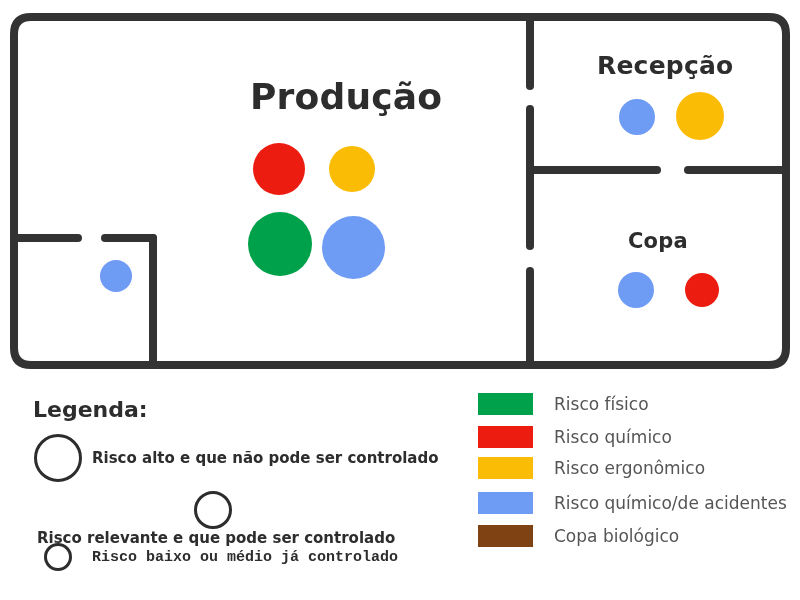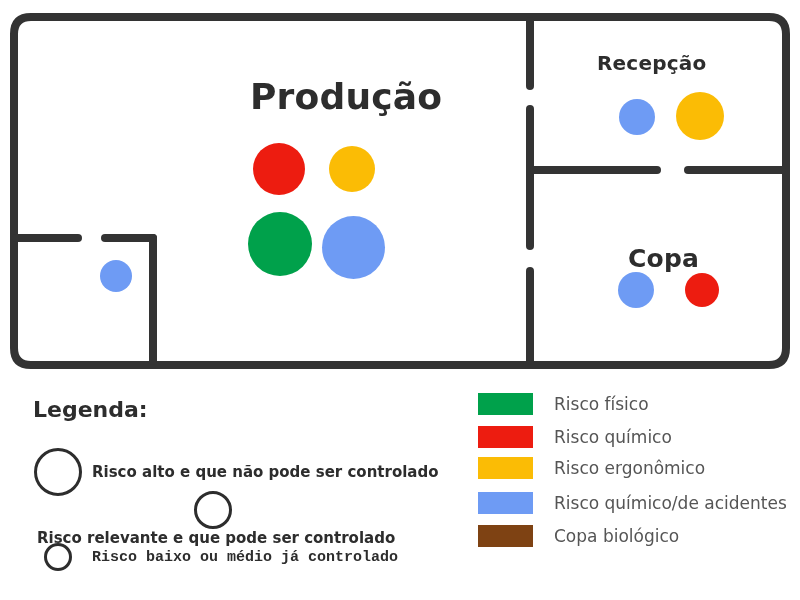--- a/index.html
+++ b/index.html
@@ -38,26 +38,26 @@
     letter-spacing: 0.2px;
   }
   #label-producao {
     left: 250px;
     top: 76px;
     font-size: 36px;
   }
   #label-recepcao {
     left: 597px;
     top: 51px;
-    font-size: 20px;
+    font-size: 25px;
   }
   #label-copa {
     left: 628px;
-    top: 244px;
-    font-size: 25px;
+    top: 229px;
+    font-size: 21px;
   }
 
   .risk-dot {
     position: absolute;
     border-radius: 50%;
   }
 
   
   #legend-area {
     position: absolute;
@@ -94,21 +94,21 @@
     box-sizing: border-box;
   }
   .size-legend-text {
     font-size: 15px;
     font-weight: bold;
     color: #2d2d2d;
     white-space: nowrap;
     margin-left: 7px;
   }
 
-  #size-row-0 { top: 68px; }
+  #size-row-0 { top: 54px; }
   #size-row-1 { top: 111px; flex-direction: column; }
   #size-row-2 { top: 163px; font-family: Liberation Mono, monospace; }
 
   .color-legend-row {
     position: absolute;
     left: 478px;
     display: flex;
     align-items: center;
     text-align: center;
   }

